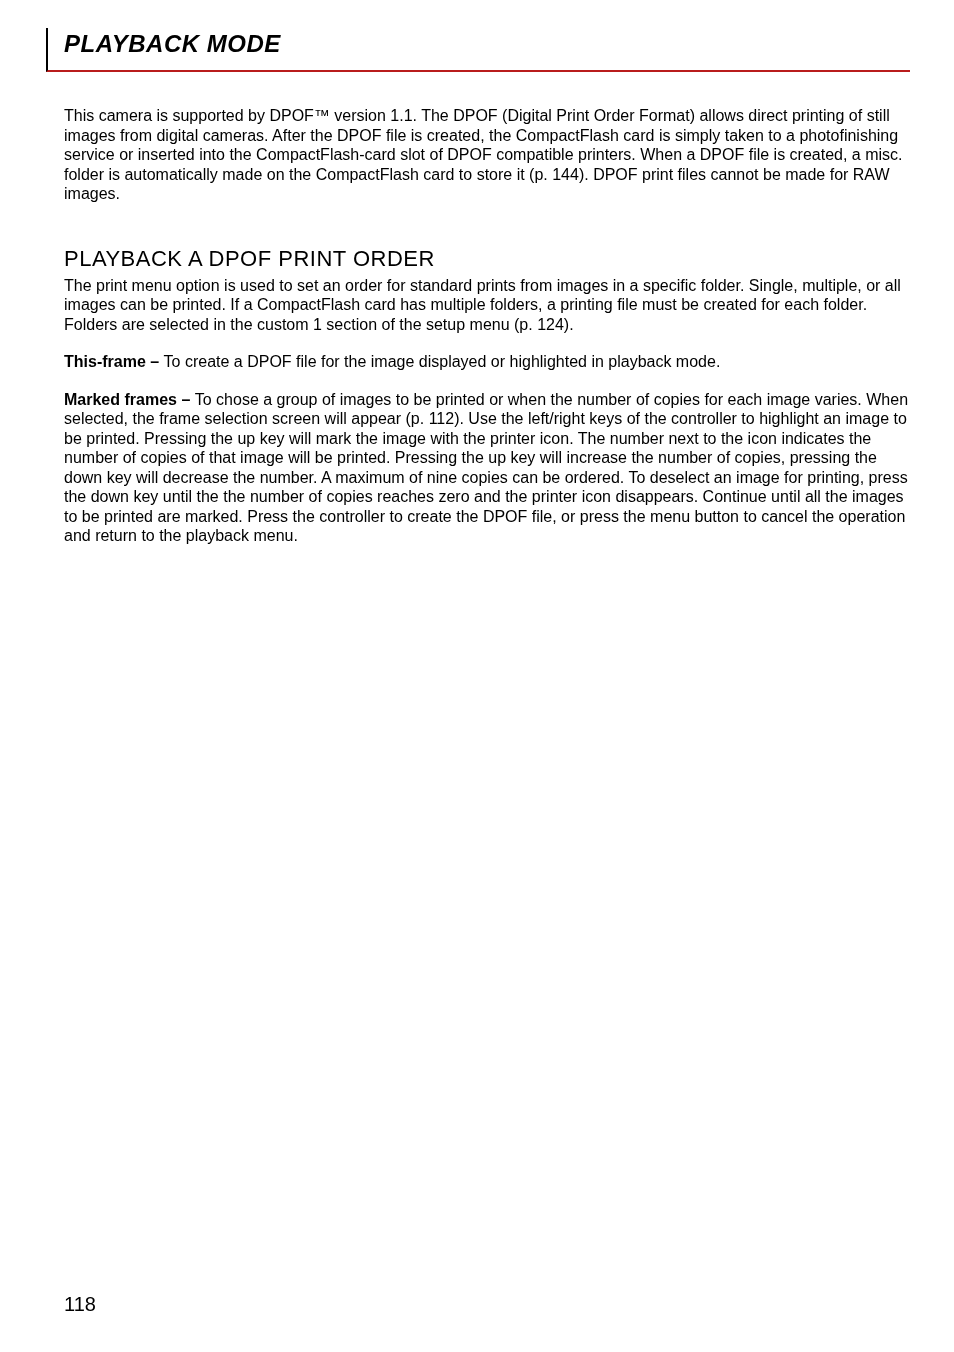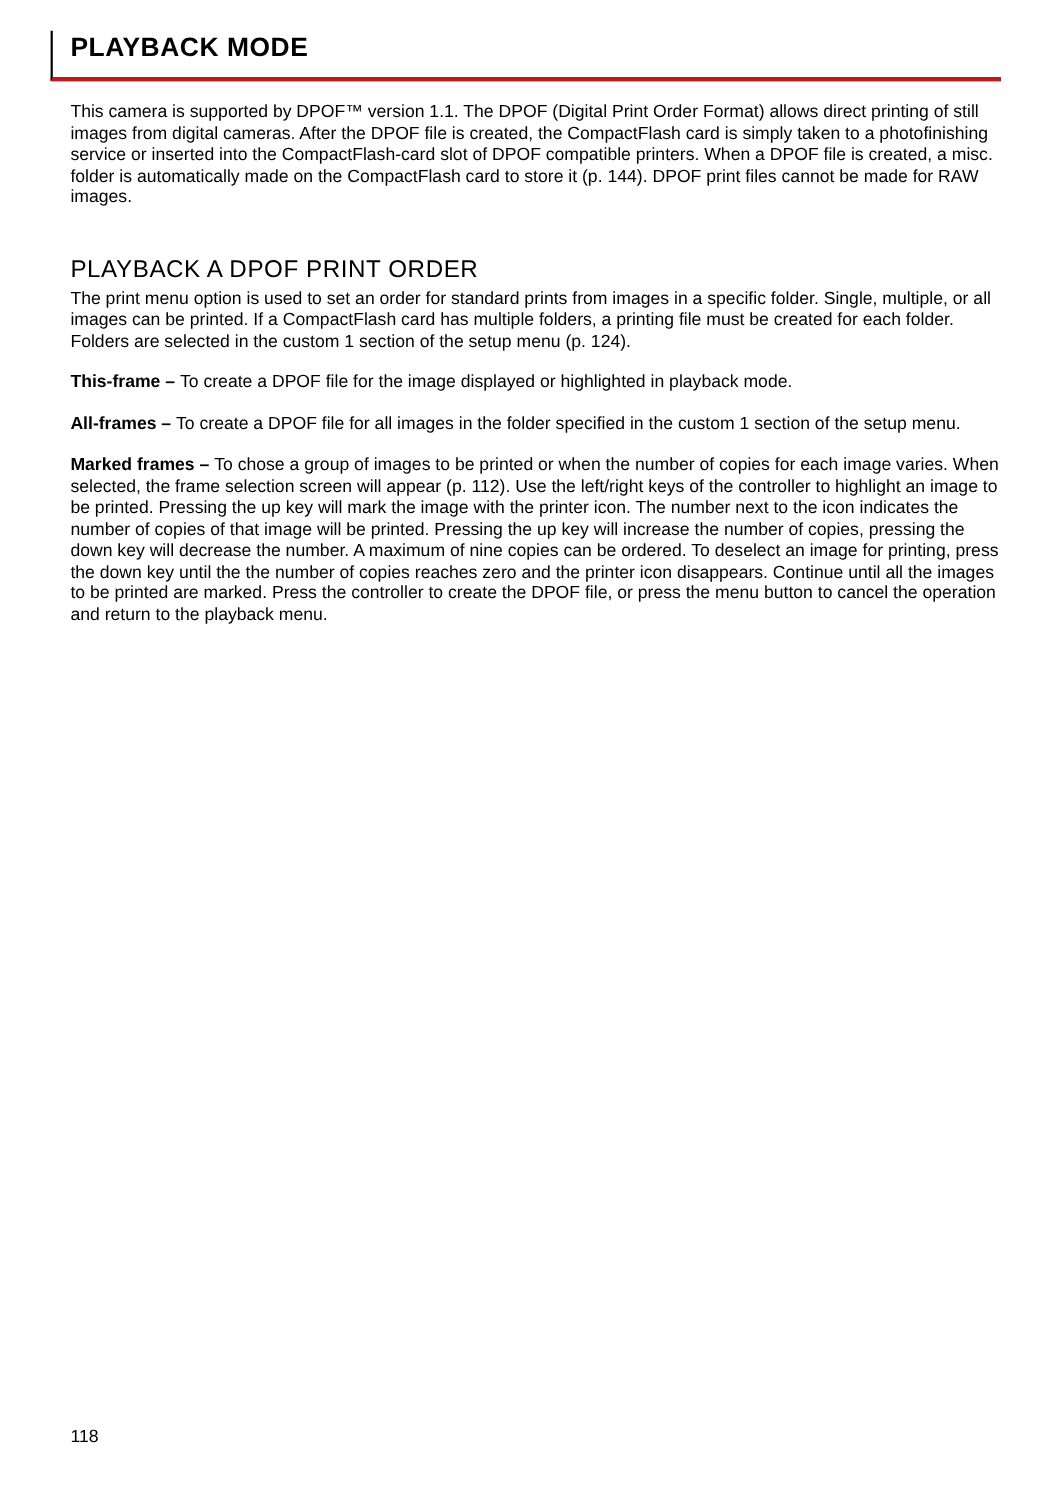--- a/index.html
+++ b/index.html
@@ -13,24 +13,25 @@
       background: #ffffff;
       font-family: Arial, Helvetica, sans-serif;
       color: #000000;
       position: relative;
     }
     .page-content {
       padding: 28px 44px 0 64px;
     }
     .section-header {
       border-left: 2px solid #000;
-      border-bottom: 4px solid #b91c1c;
+      border-bottom: 2px solid #b91c1c;
       padding: 2px 0 12px 16px;
-      margin-bottom: 18px;
+      margin-bottom: 34px;
       margin-left: -18px;
+      font-style: italic;
     }
     .section-header h1 {
       font-size: 24px;
       font-weight: bold;
       letter-spacing: 0.5px;
     }
     .subsection {
       margin-bottom: 42px;
     }
     .subsection h2 {
@@ -47,21 +48,21 @@
     .body-text:last-child {
       margin-bottom: 0;
     }
     .bold-run {
       font-weight: bold;
     }
     .page-number {
       position: absolute;
       bottom: 36px;
       left: 64px;
-      font-size: 16px;
+      font-size: 20px;
     }
   </style>
 </head>
 <body>
 
 <div class="page-content">
   <div class="section-header">
     <h1>PLAYBACK MODE</h1>
   </div>
 
@@ -70,23 +71,20 @@
   </div>
 
   <div class="subsection">
     <h2>PLAYBACK A DPOF PRINT ORDER</h2>
     <p class="body-text">The print menu option is used to set an order for standard prints from images in a specific folder. Single, multiple, or all images can be printed. If a CompactFlash card has multiple folders, a printing file must be created for each folder. Folders are selected in the custom 1 section of the setup menu (p. 124).</p>
 
     <p class="body-text">
       <span class="bold-run">This-frame – </span><span>To create a DPOF file for the image displayed or highlighted in playback mode.</span>
     </p>
 
-    <p class="body-text">
-      <span class="bold-run">All-frames – </span><span>To create a DPOF file for all images in the folder specified in the custom 1 section of the setup menu.</span>
-    </p>
 
     <p class="body-text">
       <span class="bold-run">Marked frames – </span><span>To chose a group of images to be printed or when the number of copies for each image varies. When selected, the frame selection screen will appear (p. 112). Use the left/right keys of the controller to highlight an image to be printed. Pressing the up key will mark the image with the printer icon. The number next to the icon indicates the number of copies of that image will be printed. Pressing the up key will increase the number of copies, pressing the down key will decrease the number. A maximum of nine copies can be ordered. To deselect an image for printing, press the down key until the the number of copies reaches zero and the printer icon disappears. Continue until all the images to be printed are marked. Press the controller to create the DPOF file, or press the menu button to cancel the operation and return to the playback menu.</span>
     </p>
   </div>
 </div>
 
 <div class="page-number">118</div>
 
 </body></html>

